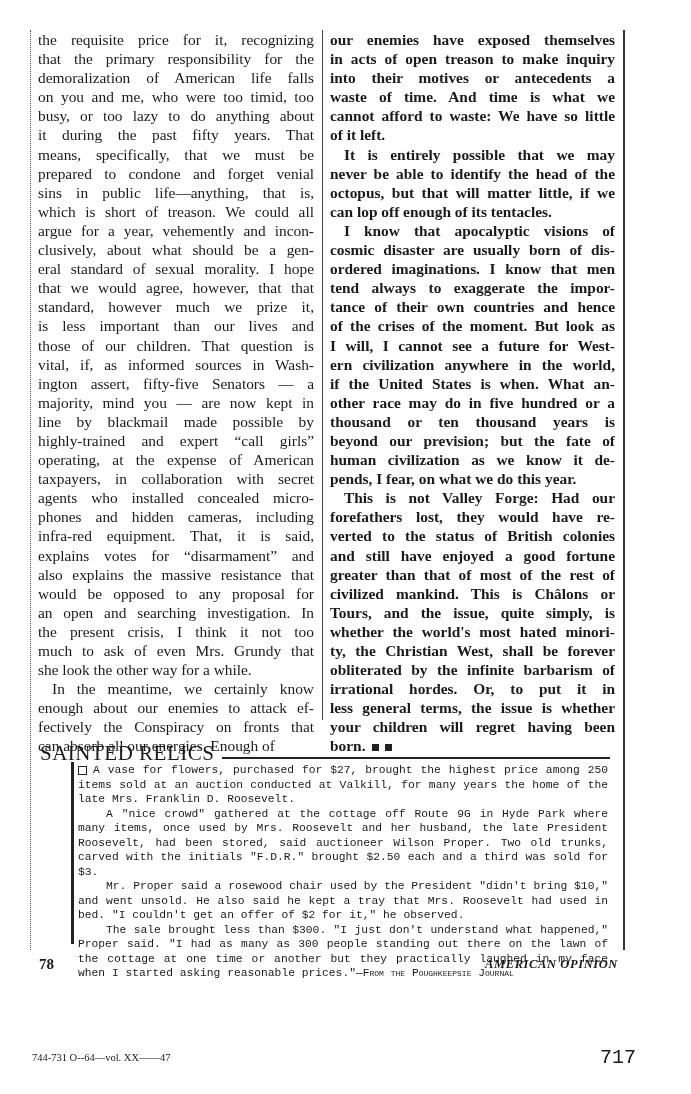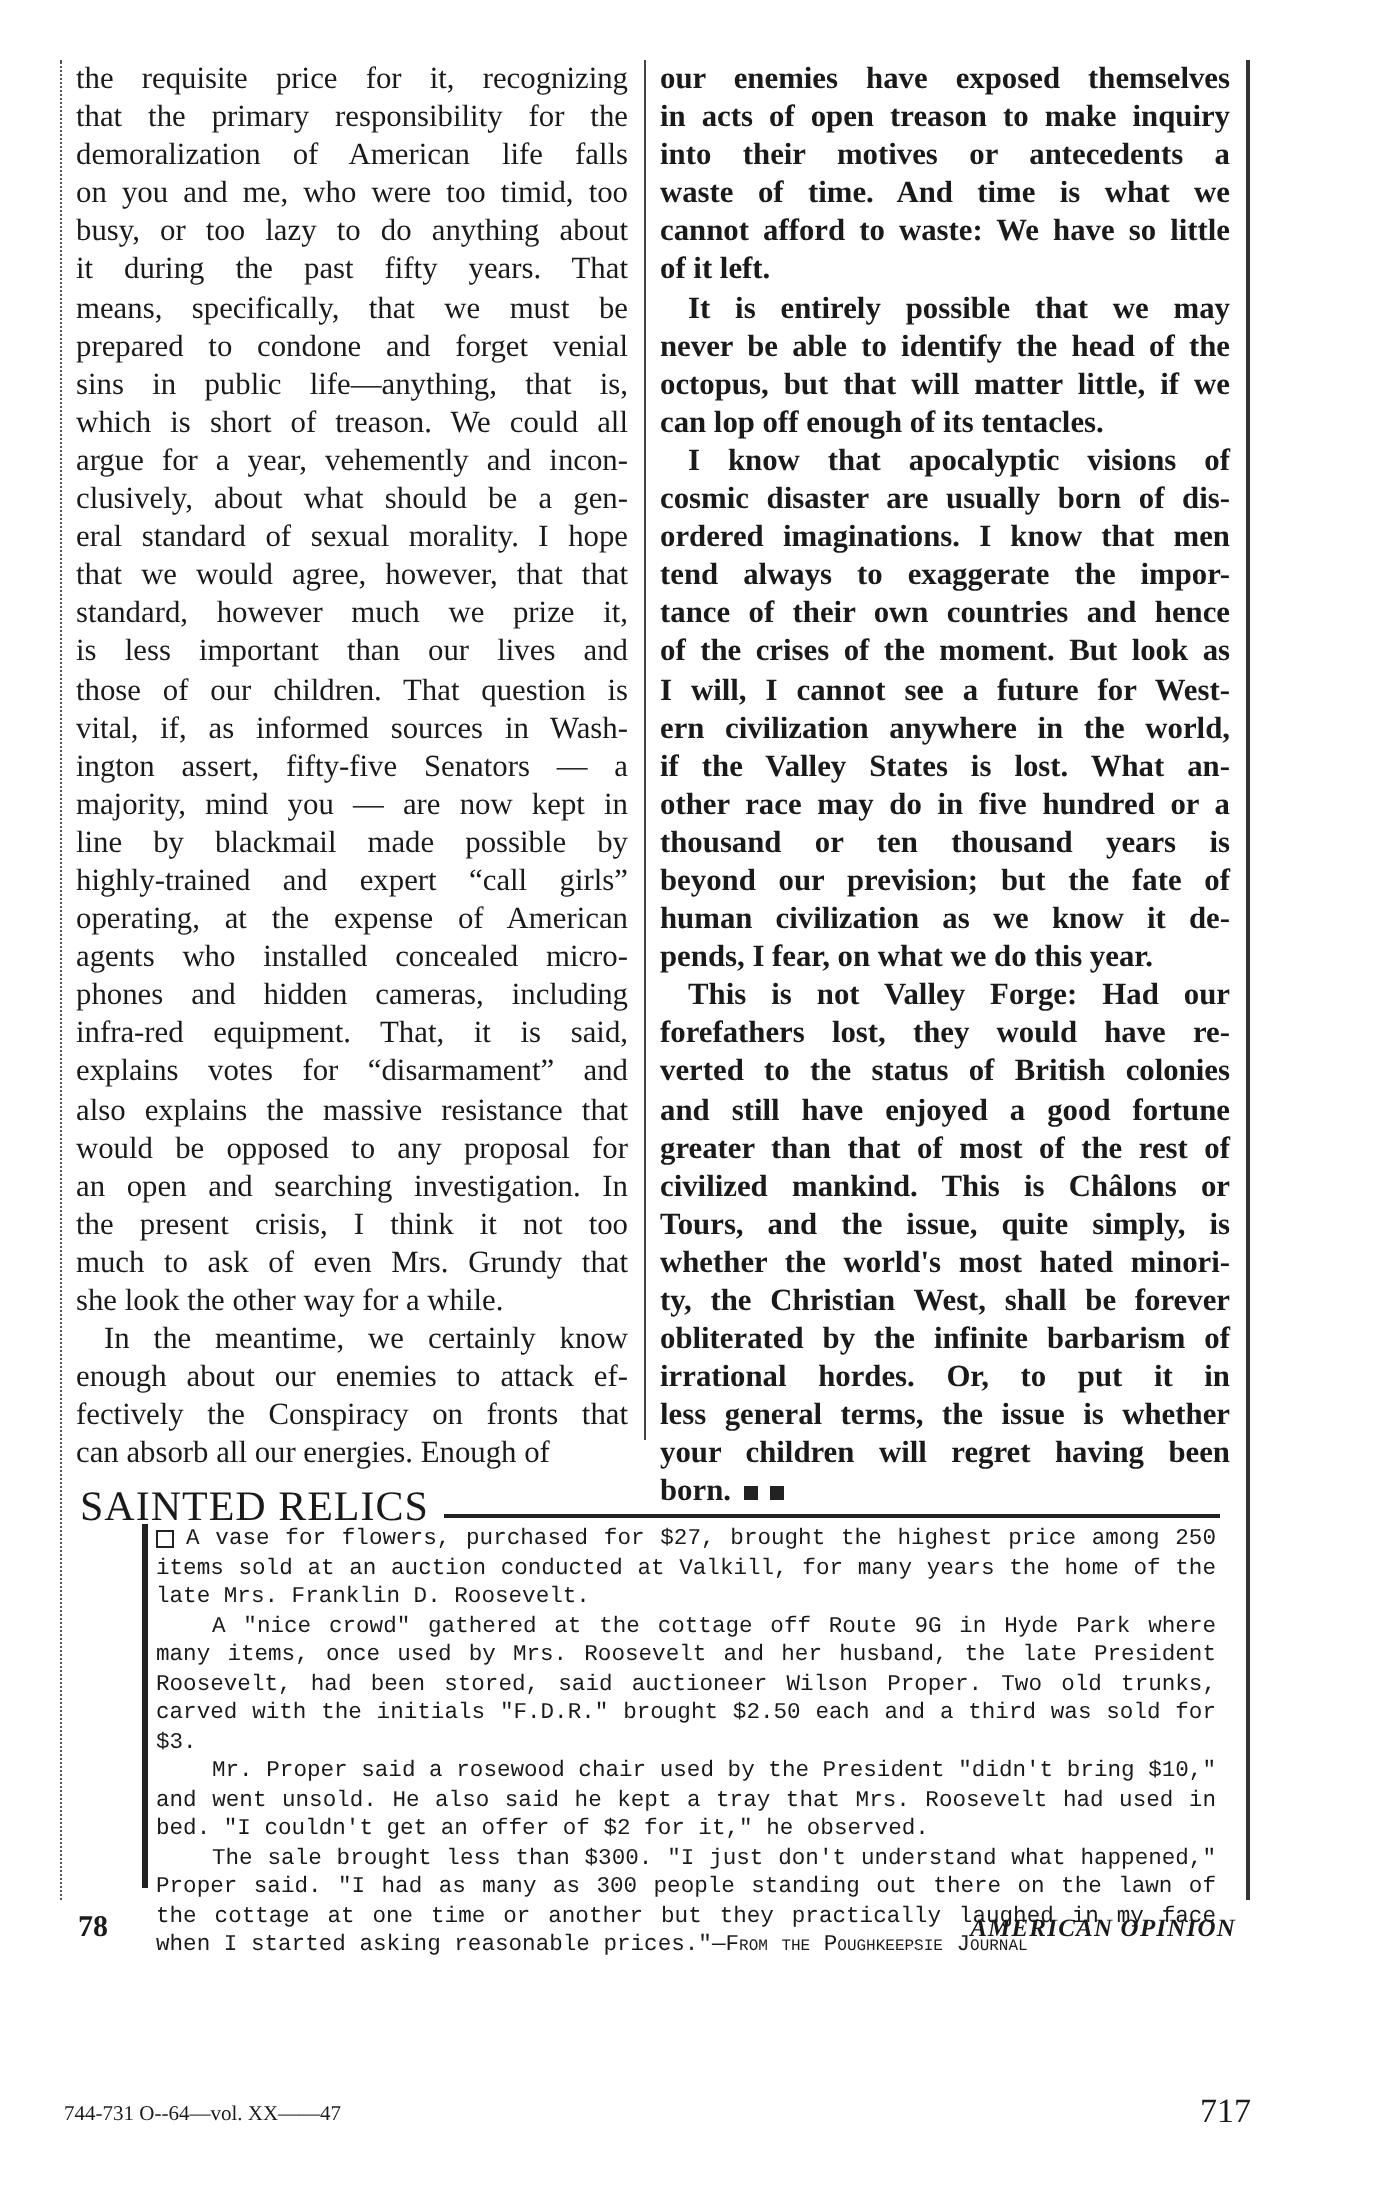--- a/index.html
+++ b/index.html
@@ -20,21 +20,21 @@
   .box-left-bar { position: absolute; left: 71px; top: 762px; height: 182px; border-left: 3px solid #222; }
   .box-text { position: absolute; left: 78px; top: 763px; width: 530px; font-family: "Liberation Serif", serif; font-size: 11.3px; line-height: 14.5px; text-align: justify; }
   .box-text p { margin: 0; font-family: Liberation Mono, monospace; }
   .box-text p.indent { text-indent: 28px; }
   .bullet { display: inline-block; width: 7px; height: 7px; border: 1.5px solid #222; margin-right: 6px; vertical-align: middle; }
   .sc { font-variant: small-caps; }
   .pagenum { position: absolute; left: 39px; top: 956px; font-family: "Liberation Serif", serif; font-weight: bold; font-size: 15px; }
   .magname { position: absolute; left: 470px; top: 957px; width: 148px; text-align: right; font-family: "Liberation Serif", serif; font-style: italic; font-weight: bold; font-size: 12.5px; letter-spacing: 0.6px; }
   .exhibit { position: absolute; left: 0; width: 691px; top: 992px; text-align: center; font-family: "Liberation Serif", serif; font-size: 12.5px; font-variant: small-caps; letter-spacing: 0.4px; }
   .gpo { position: absolute; left: 32px; top: 1052px; font-family: "Liberation Serif", serif; font-size: 10.5px; }
-  .folio { position: absolute; left: 600px; top: 1046px; font-family: Liberation Serif, serif; font-size: 17px; }
+  .folio { position: absolute; left: 600px; top: 1046px; font-family: Liberation Mono, monospace; font-size: 20px; }
 </style>
 </head>
 <body>
 
 <div class="page">
   <div class="edge-left"></div>
   <div class="edge-right"></div>
 
   <div class="col col-left" id="col-left">
       <p>
@@ -54,20 +54,21 @@
         <span class="line">that we would agree, however, that that</span>
         <span class="line">standard, however much we prize it,</span>
         <span class="line">is less important than our lives and</span>
         <span class="line">those of our children. That question is</span>
         <span class="line">vital, if, as informed sources in Wash-</span>
         <span class="line">ington assert, fifty-five Senators — a</span>
         <span class="line">majority, mind you — are now kept in</span>
         <span class="line">line by blackmail made possible by</span>
         <span class="line">highly-trained and expert “call girls”</span>
         <span class="line">operating, at the expense of American</span>
+        <span class="line">taxpayers, in collaboration with secret</span>
         <span class="line">agents who installed concealed micro-</span>
         <span class="line">phones and hidden cameras, including</span>
         <span class="line">infra-red equipment. That, it is said,</span>
         <span class="line">explains votes for “disarmament” and</span>
         <span class="line">also explains the massive resistance that</span>
         <span class="line">would be opposed to any proposal for</span>
         <span class="line">an open and searching investigation. In</span>
         <span class="line">the present crisis, I think it not too</span>
         <span class="line">much to ask of even Mrs. Grundy that</span>
         <span class="line last">she look the other way for a while.</span>
@@ -97,21 +98,21 @@
       </p>
       <p>
         <span class="line" style="padding-left: 14px;">I know that apocalyptic visions of</span>
         <span class="line">cosmic disaster are usually born of dis-</span>
         <span class="line">ordered imaginations. I know that men</span>
         <span class="line">tend always to exaggerate the impor-</span>
         <span class="line">tance of their own countries and hence</span>
         <span class="line">of the crises of the moment. But look as</span>
         <span class="line">I will, I cannot see a future for West-</span>
         <span class="line">ern civilization anywhere in the world,</span>
-        <span class="line">if the Valley States is lost. What an-</span>
+        <span class="line">if the United States is when. What an-</span>
         <span class="line">other race may do in five hundred or a</span>
         <span class="line">thousand or ten thousand years is</span>
         <span class="line">beyond our prevision; but the fate of</span>
         <span class="line">human civilization as we know it de-</span>
         <span class="line last">pends, I fear, on what we do this year.</span>
       </p>
       <p>
         <span class="line" style="padding-left: 14px;">This is not Valley Forge: Had our</span>
         <span class="line">forefathers lost, they would have re-</span>
         <span class="line">verted to the status of British colonies</span>

